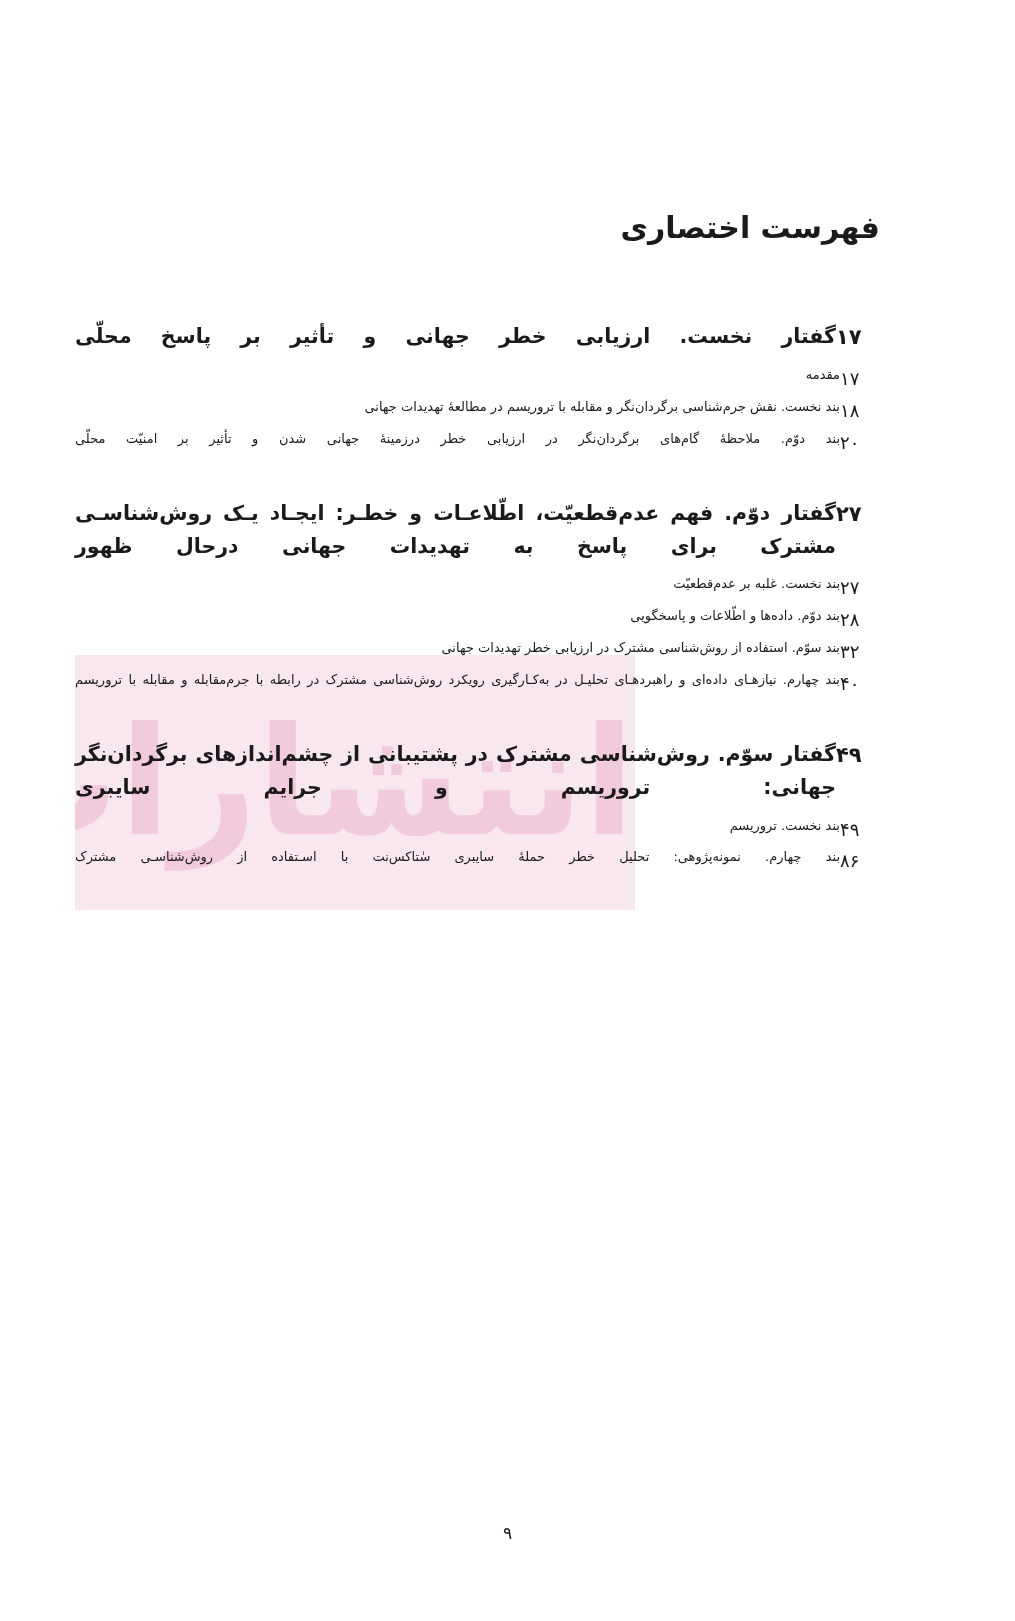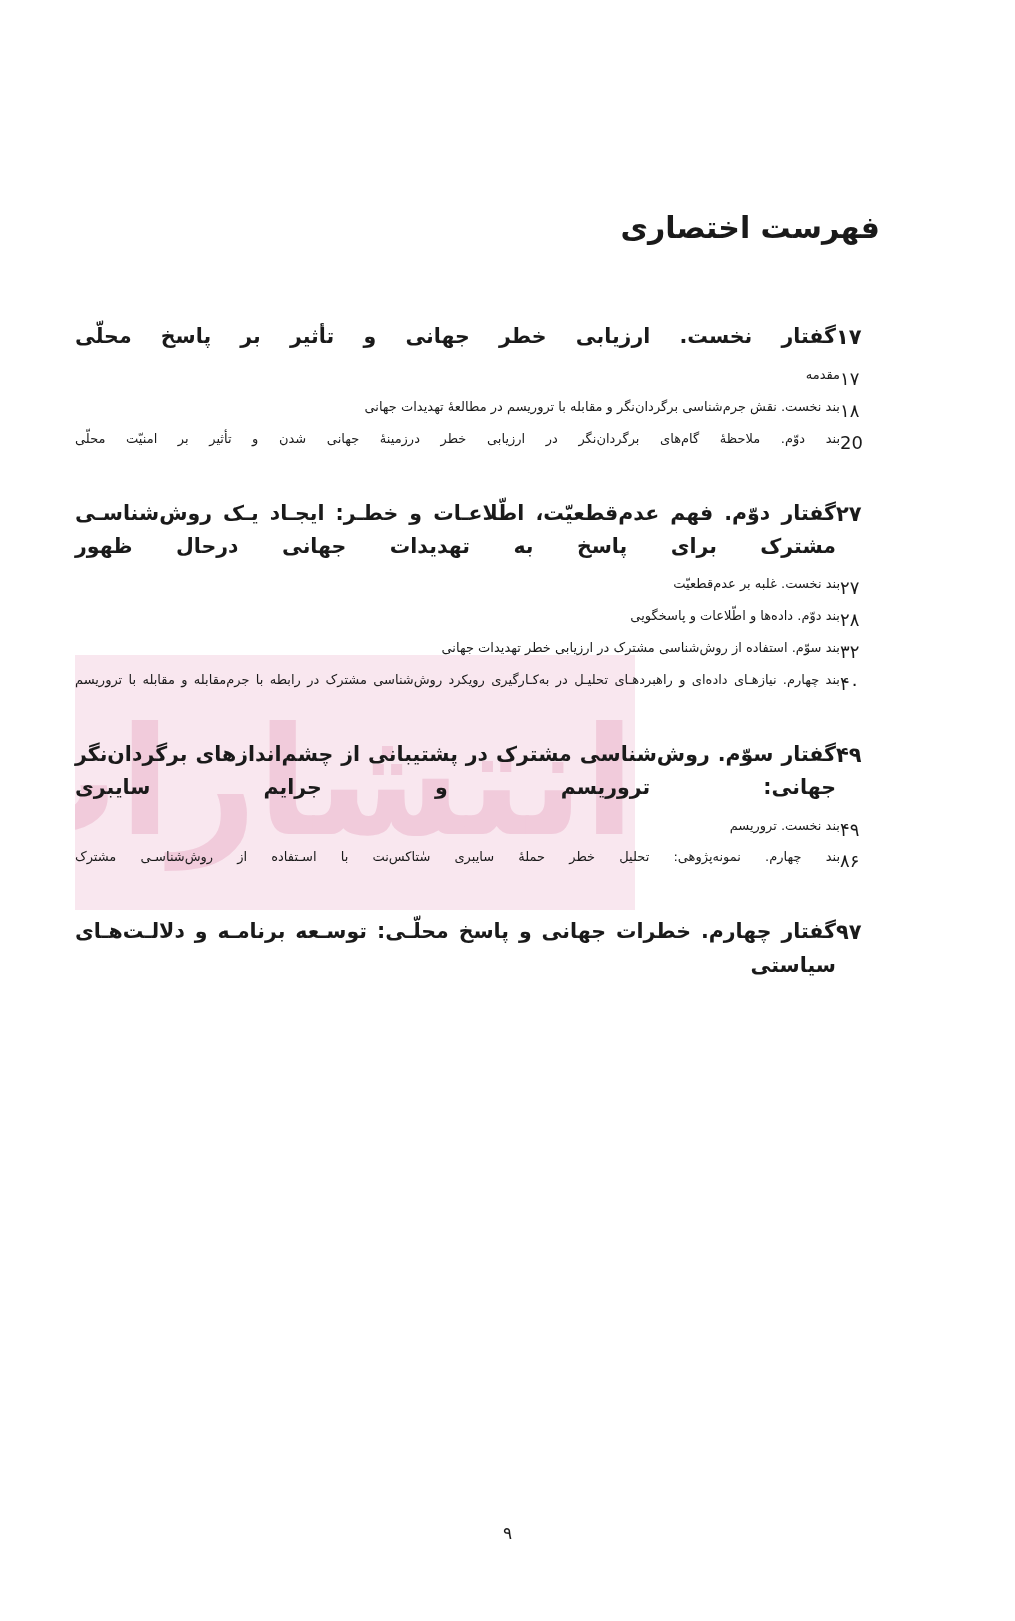--- a/index.html
+++ b/index.html
@@ -150,21 +150,21 @@
         <div class="entry section single">
           <div class="label">مقدمه</div>
           <div class="page-num">۱۷</div>
         </div>
         <div class="entry section single">
           <div class="label">بند نخست. نقش جرم‌شناسی برگردان‌نگر و مقابله با تروریسم در مطالعۀ تهدیدات جهانی</div>
           <div class="page-num">۱۸</div>
         </div>
         <div class="entry section">
           <div class="label">بند دوّم. ملاحظۀ گام‌های برگردان‌نگر در ارزیابی خطر درزمینۀ جهانی شدن و تأثیر بر امنیّت محلّی</div>
-          <div class="page-num">20</div>
+          <div class="page-num">۲۰</div>
         </div>
         <div class="entry chapter">
           <div class="label">گفتار دوّم. فهم عدم‌قطعیّت، اطّلاعـات و خطـر: ایجـاد یـک روش‌شناسـی مشترک برای پاسخ به تهدیدات جهانی درحال ظهور</div>
           <div class="page-num">۲۷</div>
         </div>
         <div class="entry section single">
           <div class="label">بند نخست. غلبه بر عدم‌قطعیّت</div>
           <div class="page-num">۲۷</div>
         </div>
         <div class="entry section single">
@@ -184,23 +184,19 @@
           <div class="page-num">۴۹</div>
         </div>
         <div class="entry section single">
           <div class="label">بند نخست. تروریسم</div>
           <div class="page-num">۴۹</div>
         </div>
         <div class="entry section">
           <div class="label">بند چهارم. نمونه‌پژوهی: تحلیل خطر حملۀ سایبری سٰتاکس‌نت با اسـتفاده از روش‌شناسـی مشترک</div>
           <div class="page-num">۸۶</div>
         </div>
-        <div class="entry chapter">
-          <div class="label">گفتار چهارم.  خطرات جهانی و پاسخ محلّـی: توسـعه برنامـه و دلالـت‌هـای سیاستی</div>
-          <div class="page-num">۹۷</div>
-        </div>
       </div>
 
   </div>
 
   <div class="folio">۹</div>
 
 </div>
 
 </body></html>

